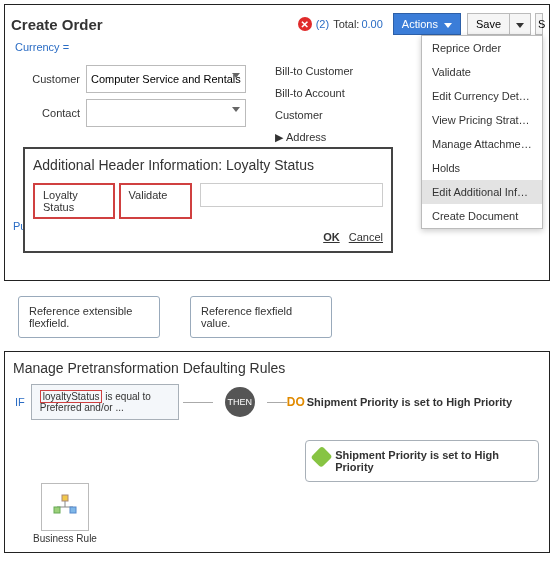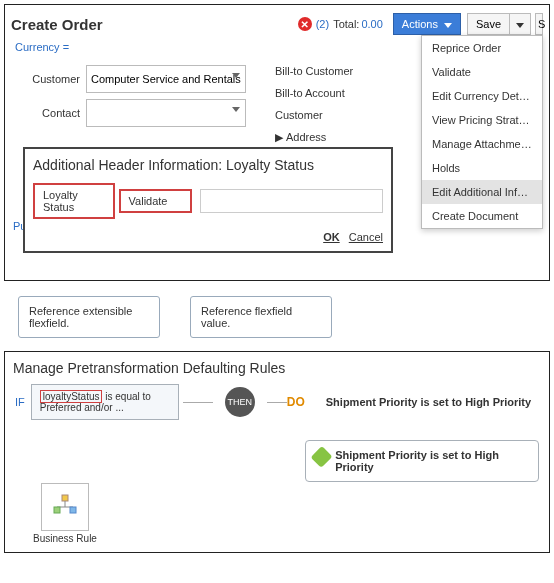--- a/index.html
+++ b/index.html
@@ -29,41 +29,41 @@
 .fselect::after{content:"";position:absolute;right:6px;top:8px;border-left:4px solid transparent;border-right:4px solid transparent;border-top:5px solid #666}
 .rc-label{font-size:11px;margin-bottom:10px;white-space:nowrap}
 
 .actions-menu{position:absolute;top:30px;right:6px;width:120px;background:#fff;border:1px solid #bbb;box-shadow:0 2px 6px rgba(0,0,0,.2);z-index:10}
 .mitem{padding:6px 10px;font-size:11px;cursor:pointer;white-space:nowrap;overflow:hidden;text-overflow:ellipsis}
 .mitem.dis{color:#999}
 .mitem.sel{background:#e3e3e3}
 
 .popup{position:absolute;left:18px;top:142px;width:350px;border:2px solid #444;background:#fff;padding:8px;z-index:5}
 .popup-title{font-size:14px;margin-bottom:10px}
-.popup-field{display:flex;align-items:center}
+.popup-field{display:flex;}
 .boxed{border:2px solid #d04040;padding:4px 8px;margin-right:4px;font-size:11px}
 .boxed.flex{width:60px}
 .popup-input{border:1px solid #ccc;height:20px;flex:1;margin-left:4px}
 .popup-btns{text-align:right;margin-top:12px}
 .okbtn{text-decoration:underline;font-weight:bold;cursor:pointer;font-size:11px;margin-right:6px}
 .cancelbtn{text-decoration:underline;cursor:pointer;font-size:11px}
 .purge{position:absolute;left:8px;bottom:48px;color:#2a6cc4;font-size:11px}
 
 .callout{position:absolute;border:1px solid #9ab;border-radius:3px;background:#fff;padding:8px 10px;font-size:11px;width:120px}
 .callout1{left:18px;top:296px}
 .callout2{left:190px;top:296px}
 
 .rules-panel{margin-top:70px;height:200px}
 .rules-title{font-size:14px;padding:8px}
 .rule-row{display:flex;align-items:center;padding:0 10px}
 .if-kw{color:#2a6cc4;font-weight:normal;margin-right:6px}
 .if-box{border:1px solid #a8b0b8;background:#f4f7fa;padding:6px 8px;width:130px;font-size:10px}
 .if-hl{border:1px solid #d04040;padding:0 2px}
 .then-badge{width:30px;height:30px;border-radius:50%;background:#555;color:#fff;display:flex;align-items:center;justify-content:center;font-size:9px;margin:0 12px}
-.do-kw{color:#e08a00;font-weight:bold;margin-right:21px;font-size:12px}
+.do-kw{color:#e08a00;font-weight:bold;margin-right:2px;font-size:12px}
 .do-text{font-weight:bold;font-size:11px}
 .do-card{border:1px solid #a8b0b8;border-radius:4px;margin:20px 10px 0 300px;padding:8px;display:flex;align-items:flex-start;font-size:11px}
 .tag-icon{width:16px;height:16px;background:#87c443;margin-right:6px;border-radius:3px;display:inline-block;transform:rotate(45deg)}
 .br-icon{position:absolute;left:28px;bottom:8px;text-align:center}
 .br-box{width:46px;height:46px;border:1px solid #bbb;background:#fff;display:flex;align-items:center;justify-content:center;margin:0 auto 2px}
 svg{display:block}
 </style>
 </head>
 <body>
 

